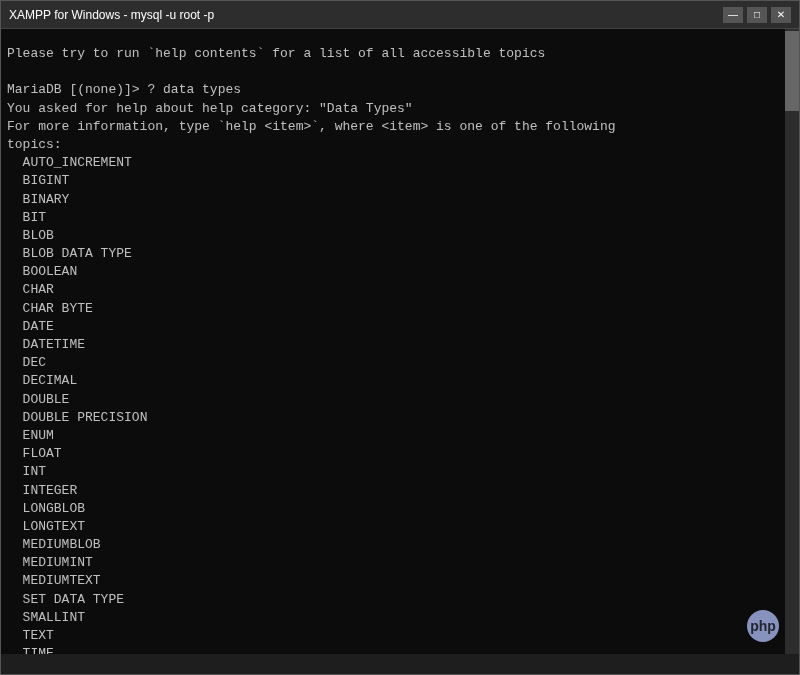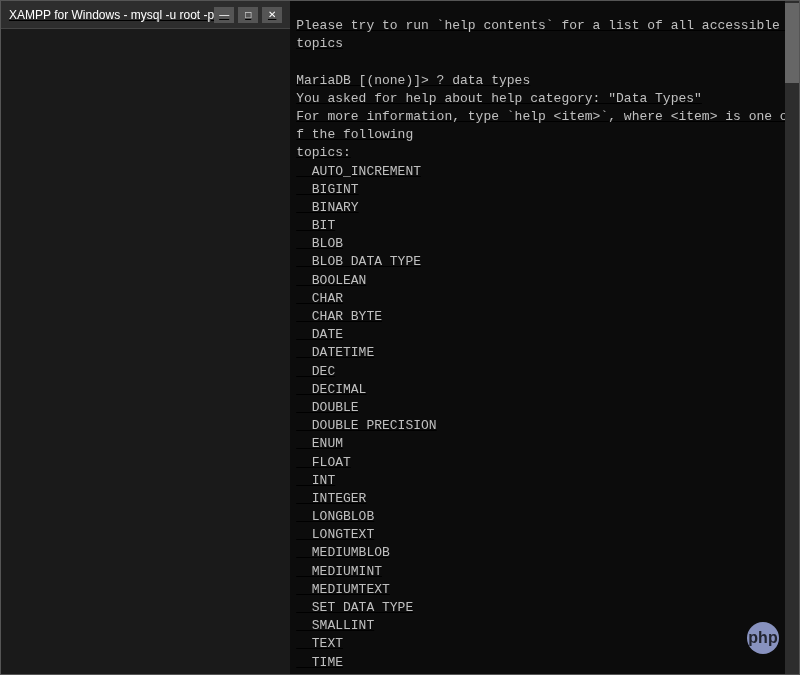--- a/index.html
+++ b/index.html
@@ -13,22 +13,22 @@
       height: 675px;
       background: #1a1a1a;
       font-family: 'Courier New', Courier, monospace;
       overflow: hidden;
     }
 
     .window {
       width: 800px;
       height: 675px;
       display: flex;
+      flex-direction: column;
       border: 1px solid #555;
-      text-decoration: underline;
     }
 
     .title-bar {
       background: #2d2d2d;
       height: 28px;
       display: flex;
       align-items: center;
       justify-content: space-between;
       padding: 0 8px;
       border-bottom: 1px solid #444;
@@ -88,30 +88,30 @@
     .scrollbar-thumb {
       width: 14px;
       height: 80px;
       background: #666;
       position: absolute;
       top: 2px;
     }
 
     .php-badge {
       position: absolute;
-      bottom: 20px;
+      bottom: 12px;
       right: 20px;
       width: 32px;
       height: 32px;
       background: #8892bf;
       border-radius: 50%;
       display: flex;
       align-items: center;
       justify-content: center;
-      font-size: 16px;
+      font-size: 14px;
       font-weight: bold;
       color: #232531;
       font-family: Arial, sans-serif;
     }
 
     .bottom-bar {
       height: 20px;
       background: #1e1e1e;
       flex-shrink: 0;
     }

